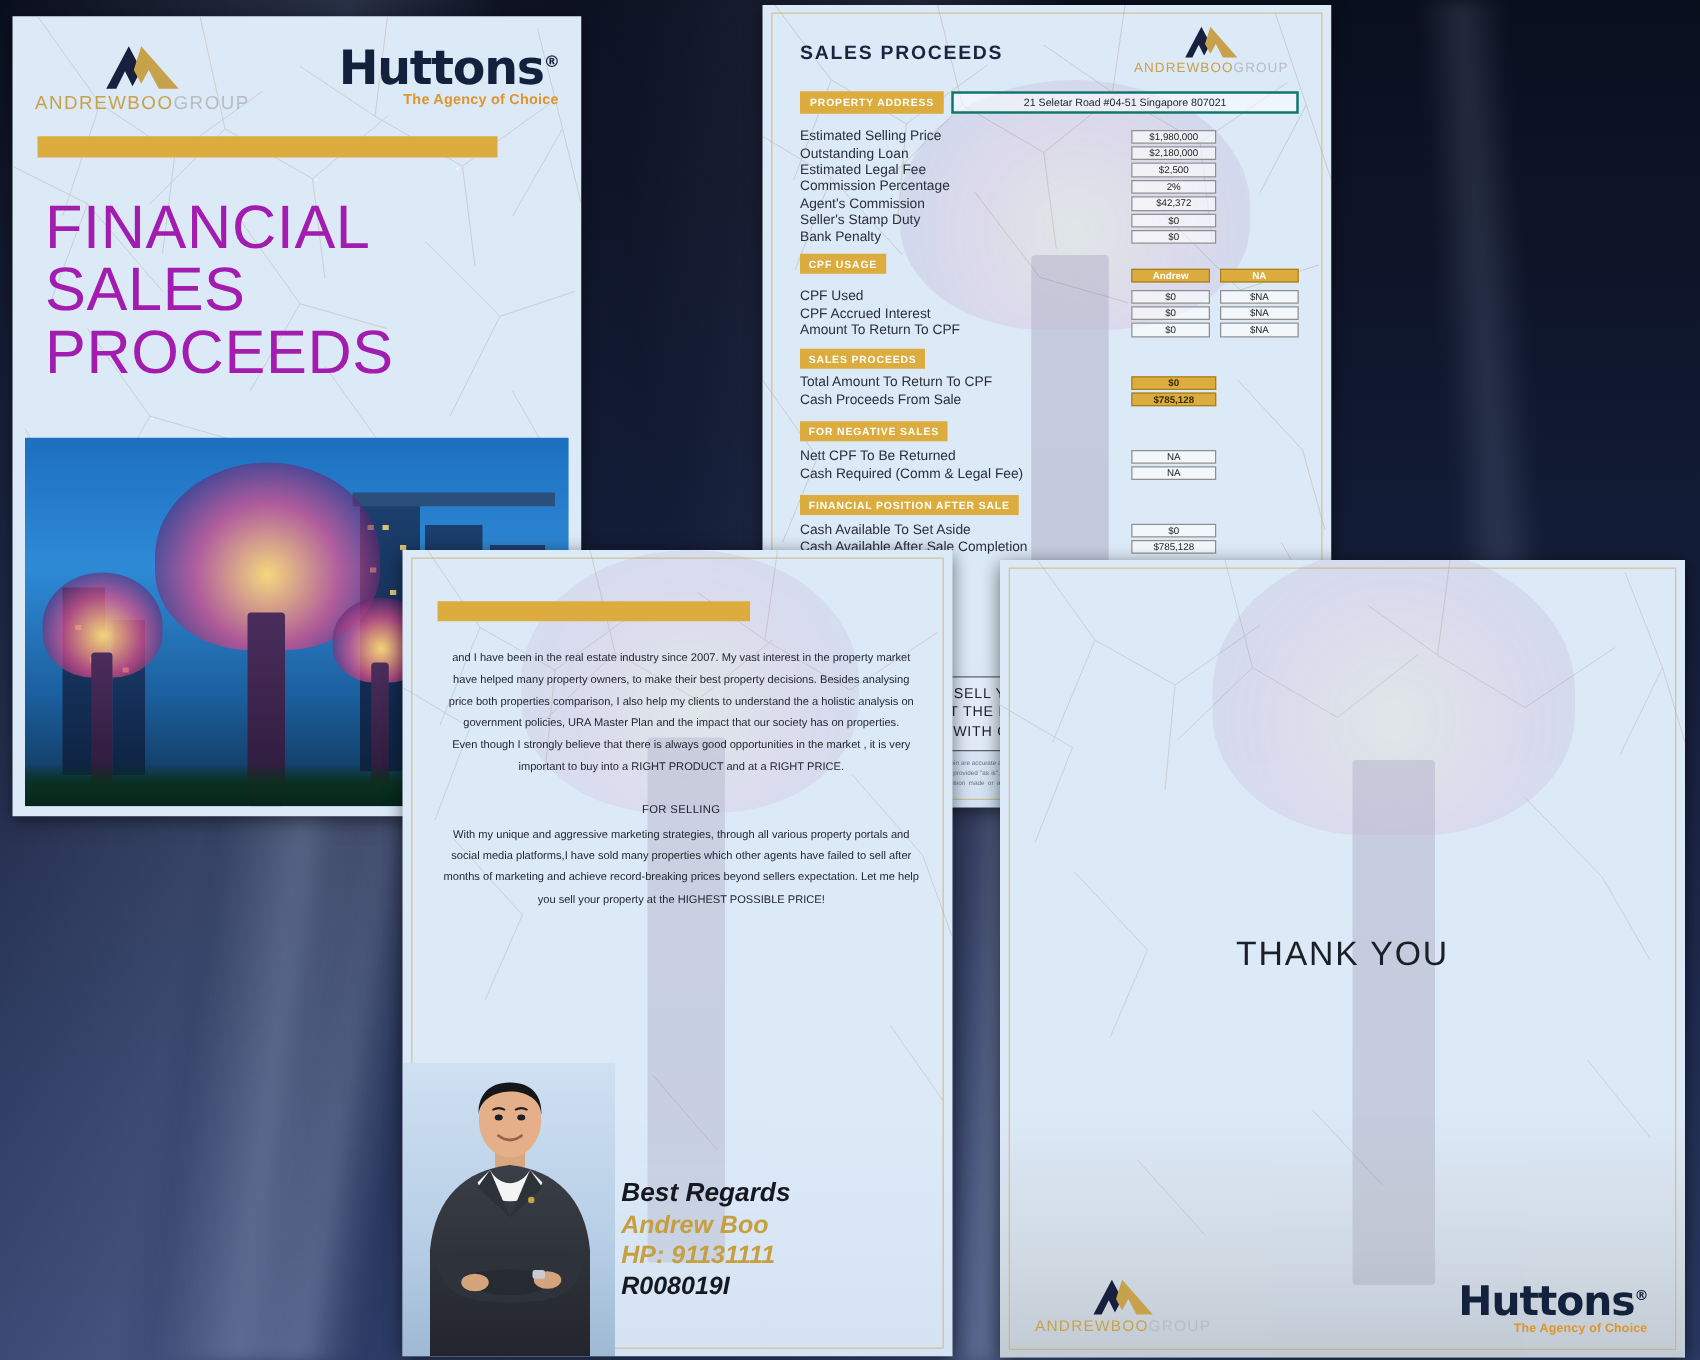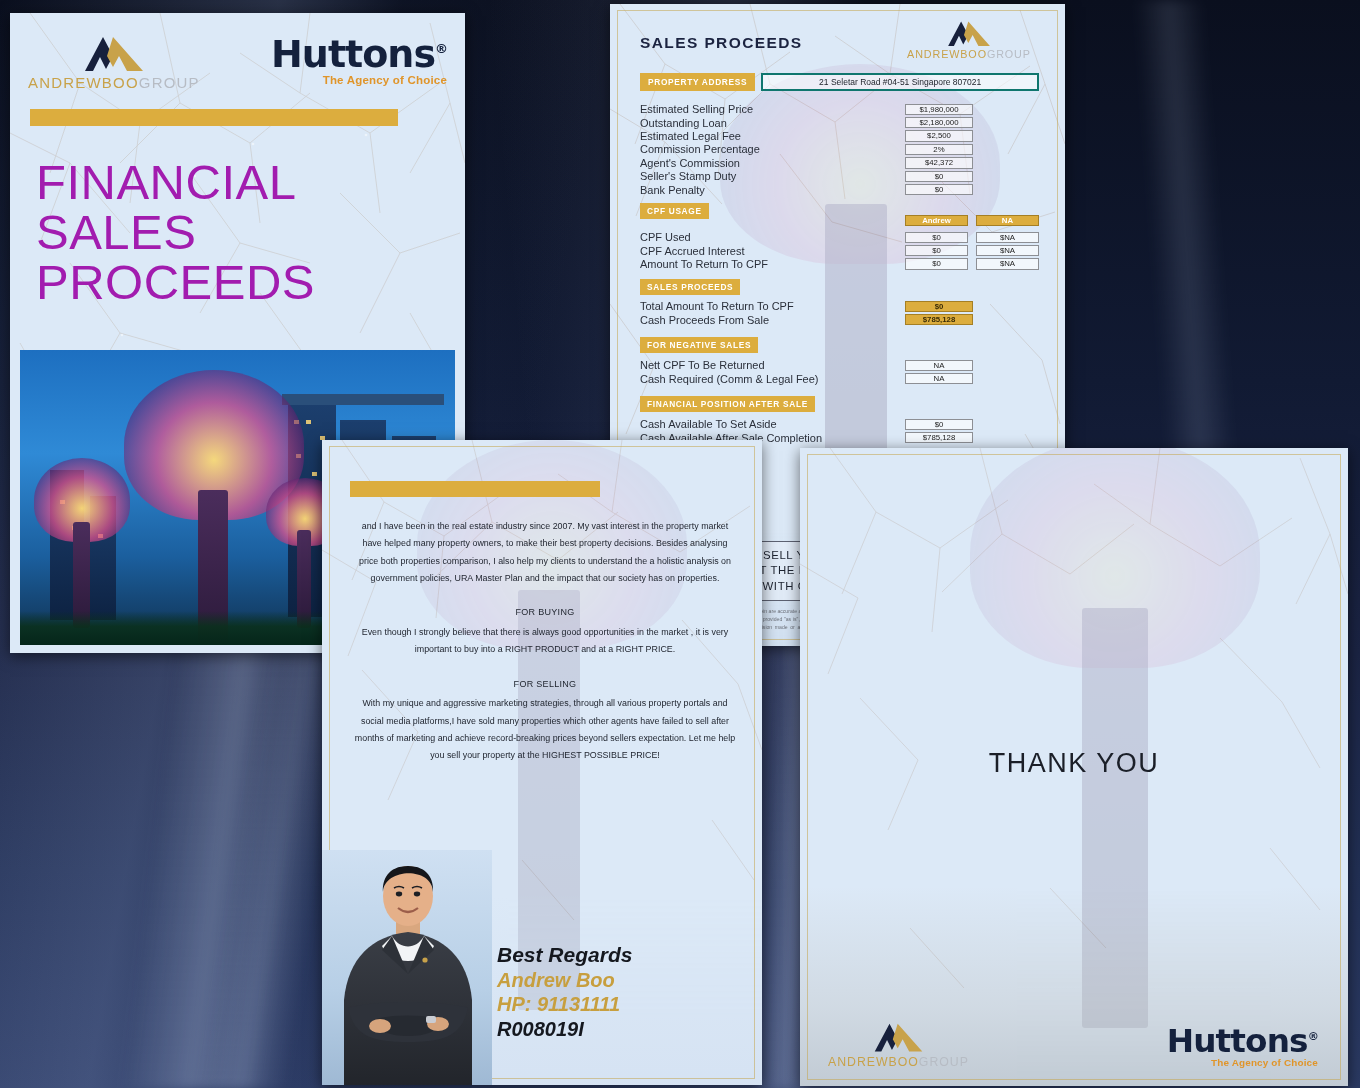--- a/index.html
+++ b/index.html
@@ -495,21 +495,20 @@
     <div class="tree-canopy" style="left:95px; top:0px; width:270px; height:210px; opacity:.42;"></div>
     <div class="tree-trunk" style="left:196px; top:150px; width:62px; height:420px; opacity:.48;"></div>
     <div style="position:absolute; left:0; bottom:0; right:0; height:190px; background:linear-gradient(180deg, rgba(140,160,200,0) 0%, rgba(170,185,215,.5) 100%);"></div>
   </div>
   <div class="page-inner-border"></div>
 
   <div class="gold-rule-3"></div>
 
   <div class="about-body">
     <div class="about-para">and I have been in the real estate industry since 2007. My vast interest in the property market have helped many property owners, to make their best property decisions. Besides analysing price both properties comparison, I also help my clients to understand the a holistic analysis on government policies, URA Master Plan and the impact that our society has on properties.</div>
-    <div class="about-head">FOR BUYING</div>
     <div class="about-para">Even though I strongly believe that there is always good opportunities in the market , it is very important to buy into a RIGHT PRODUCT and at a RIGHT PRICE.</div>
     <div class="about-head">FOR SELLING</div>
     <div class="about-para">With my unique and aggressive marketing strategies, through all various property portals and social media platforms,I have sold many properties which other agents have failed to sell after months of marketing and achieve record-breaking prices beyond sellers expectation. Let me help you sell your property at the HIGHEST POSSIBLE PRICE!</div>
   </div>
 
   <div class="agent-photo">
     <svg viewBox="0 0 170 235" width="170" height="235">
       <defs>
         <linearGradient id="suitG" x1="0" y1="0" x2="0" y2="1">
           <stop offset="0%" stop-color="#3a3e46"></stop>

